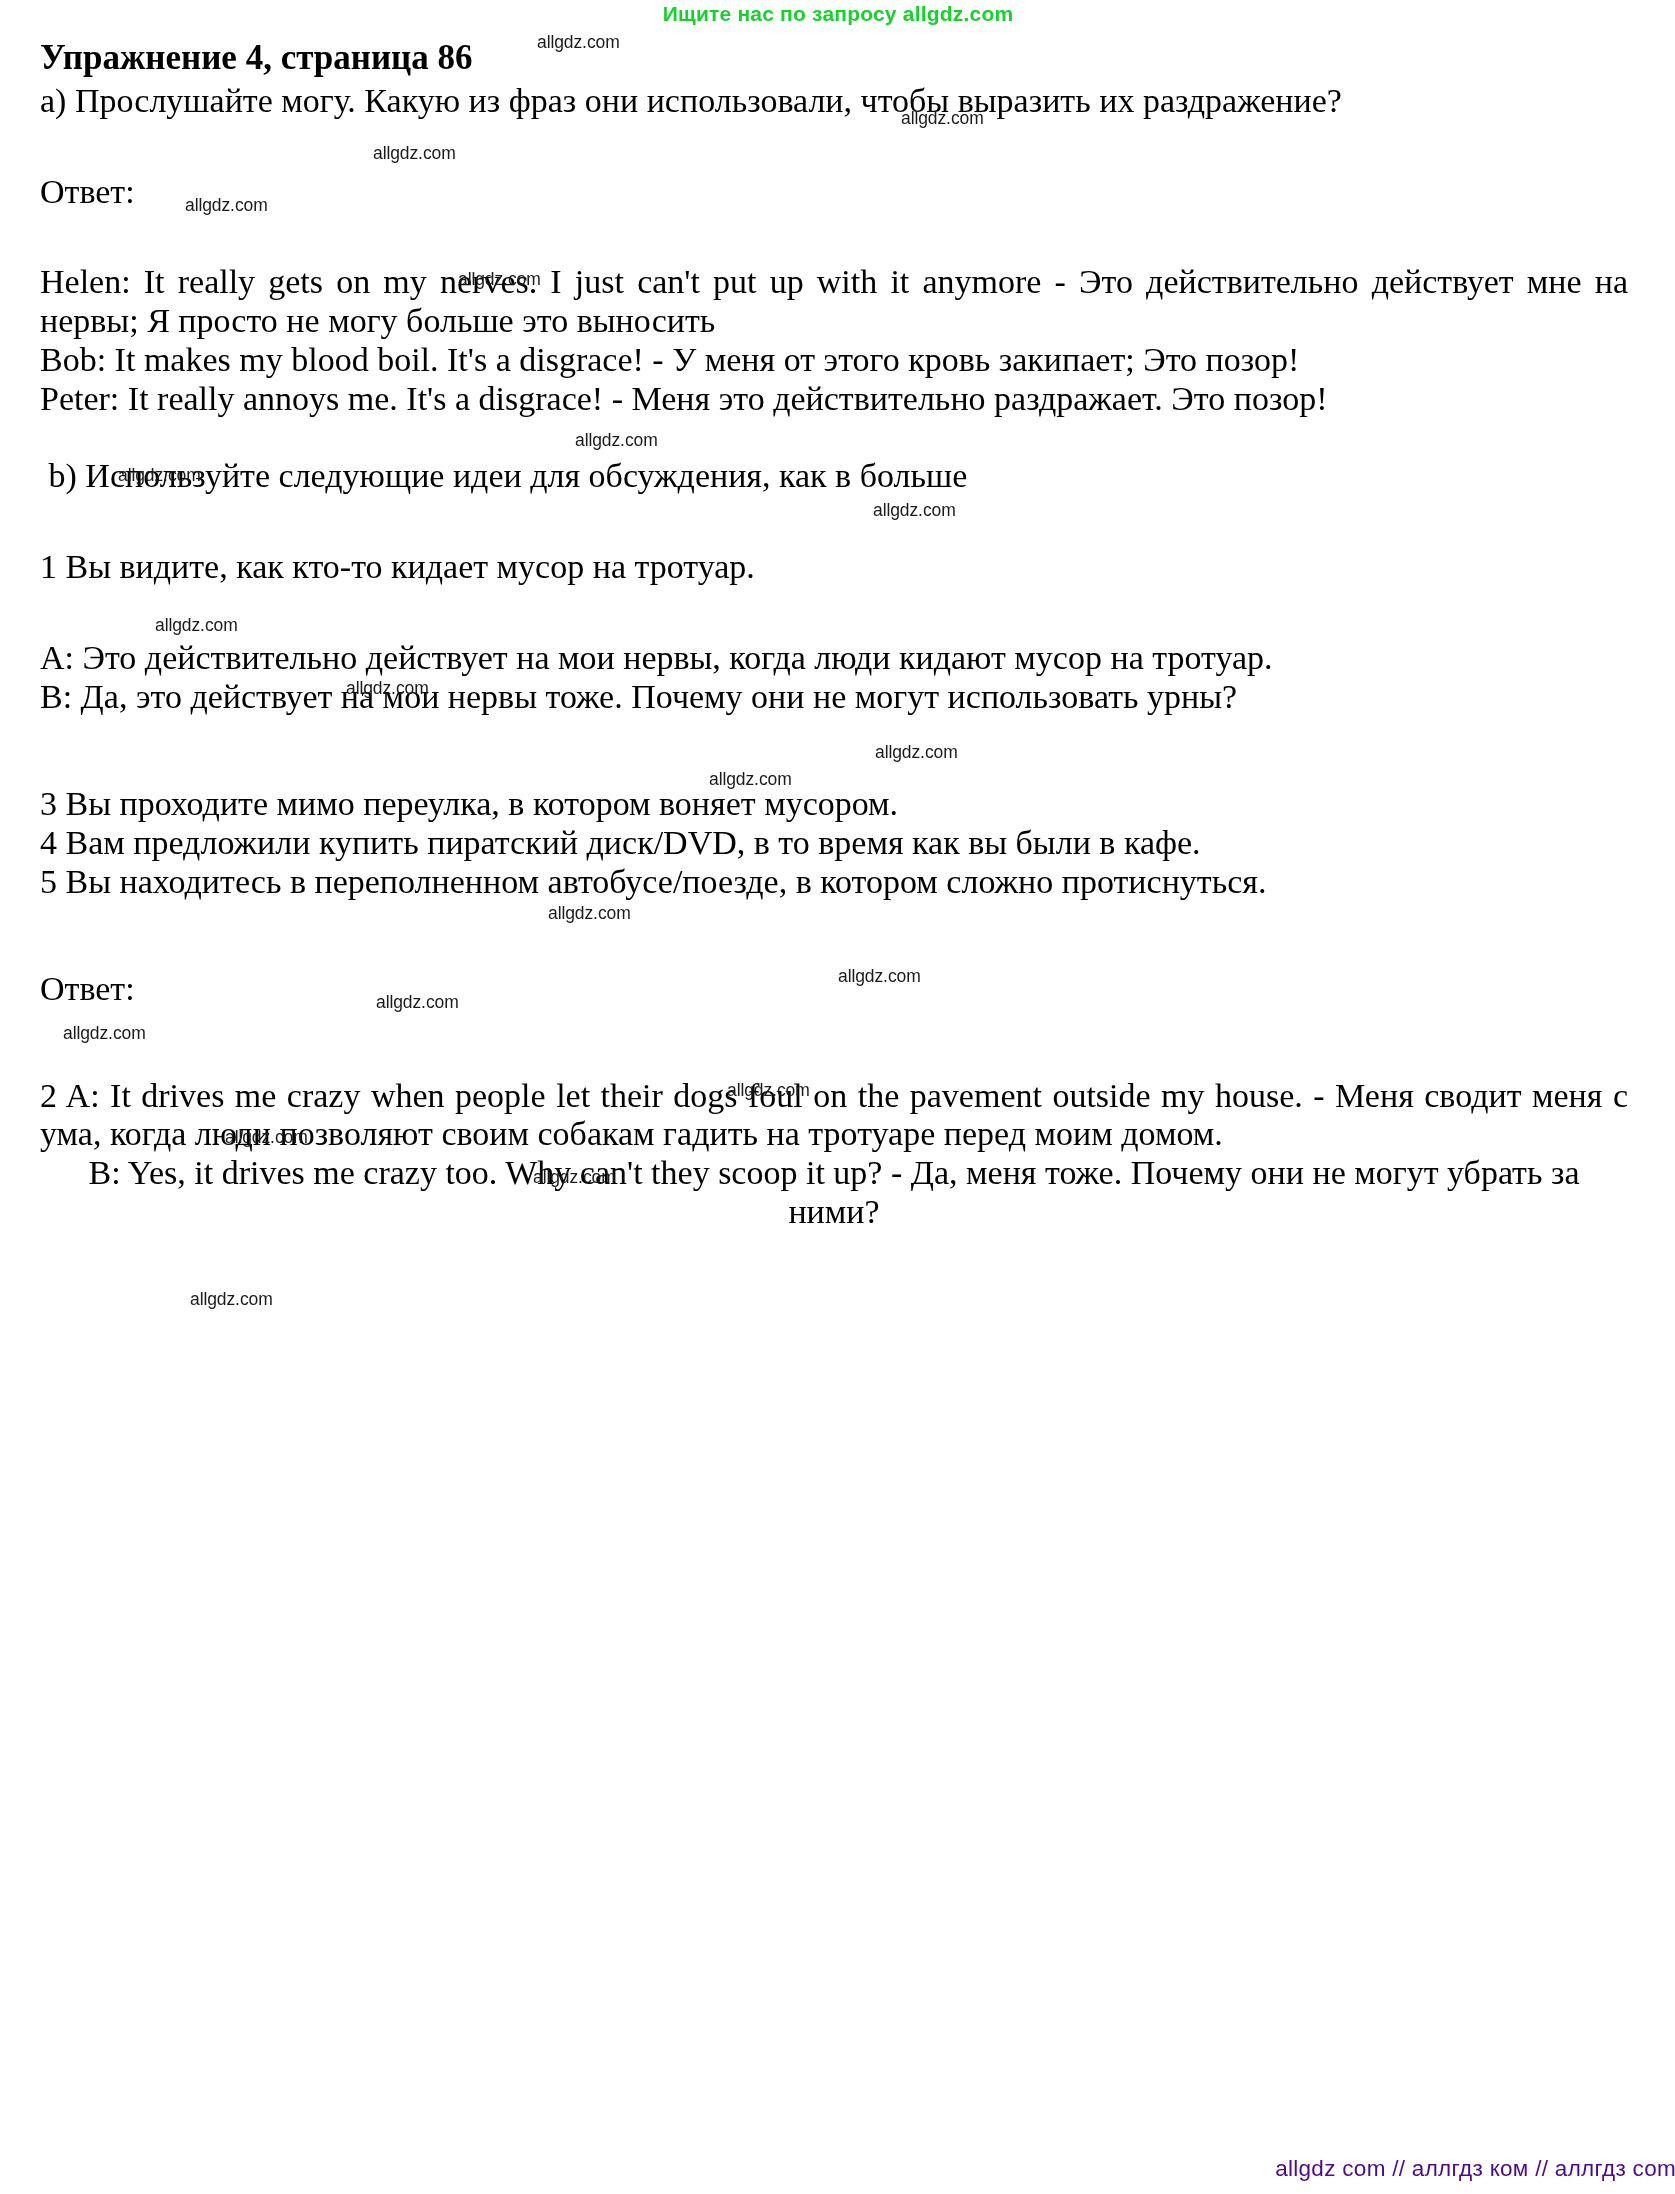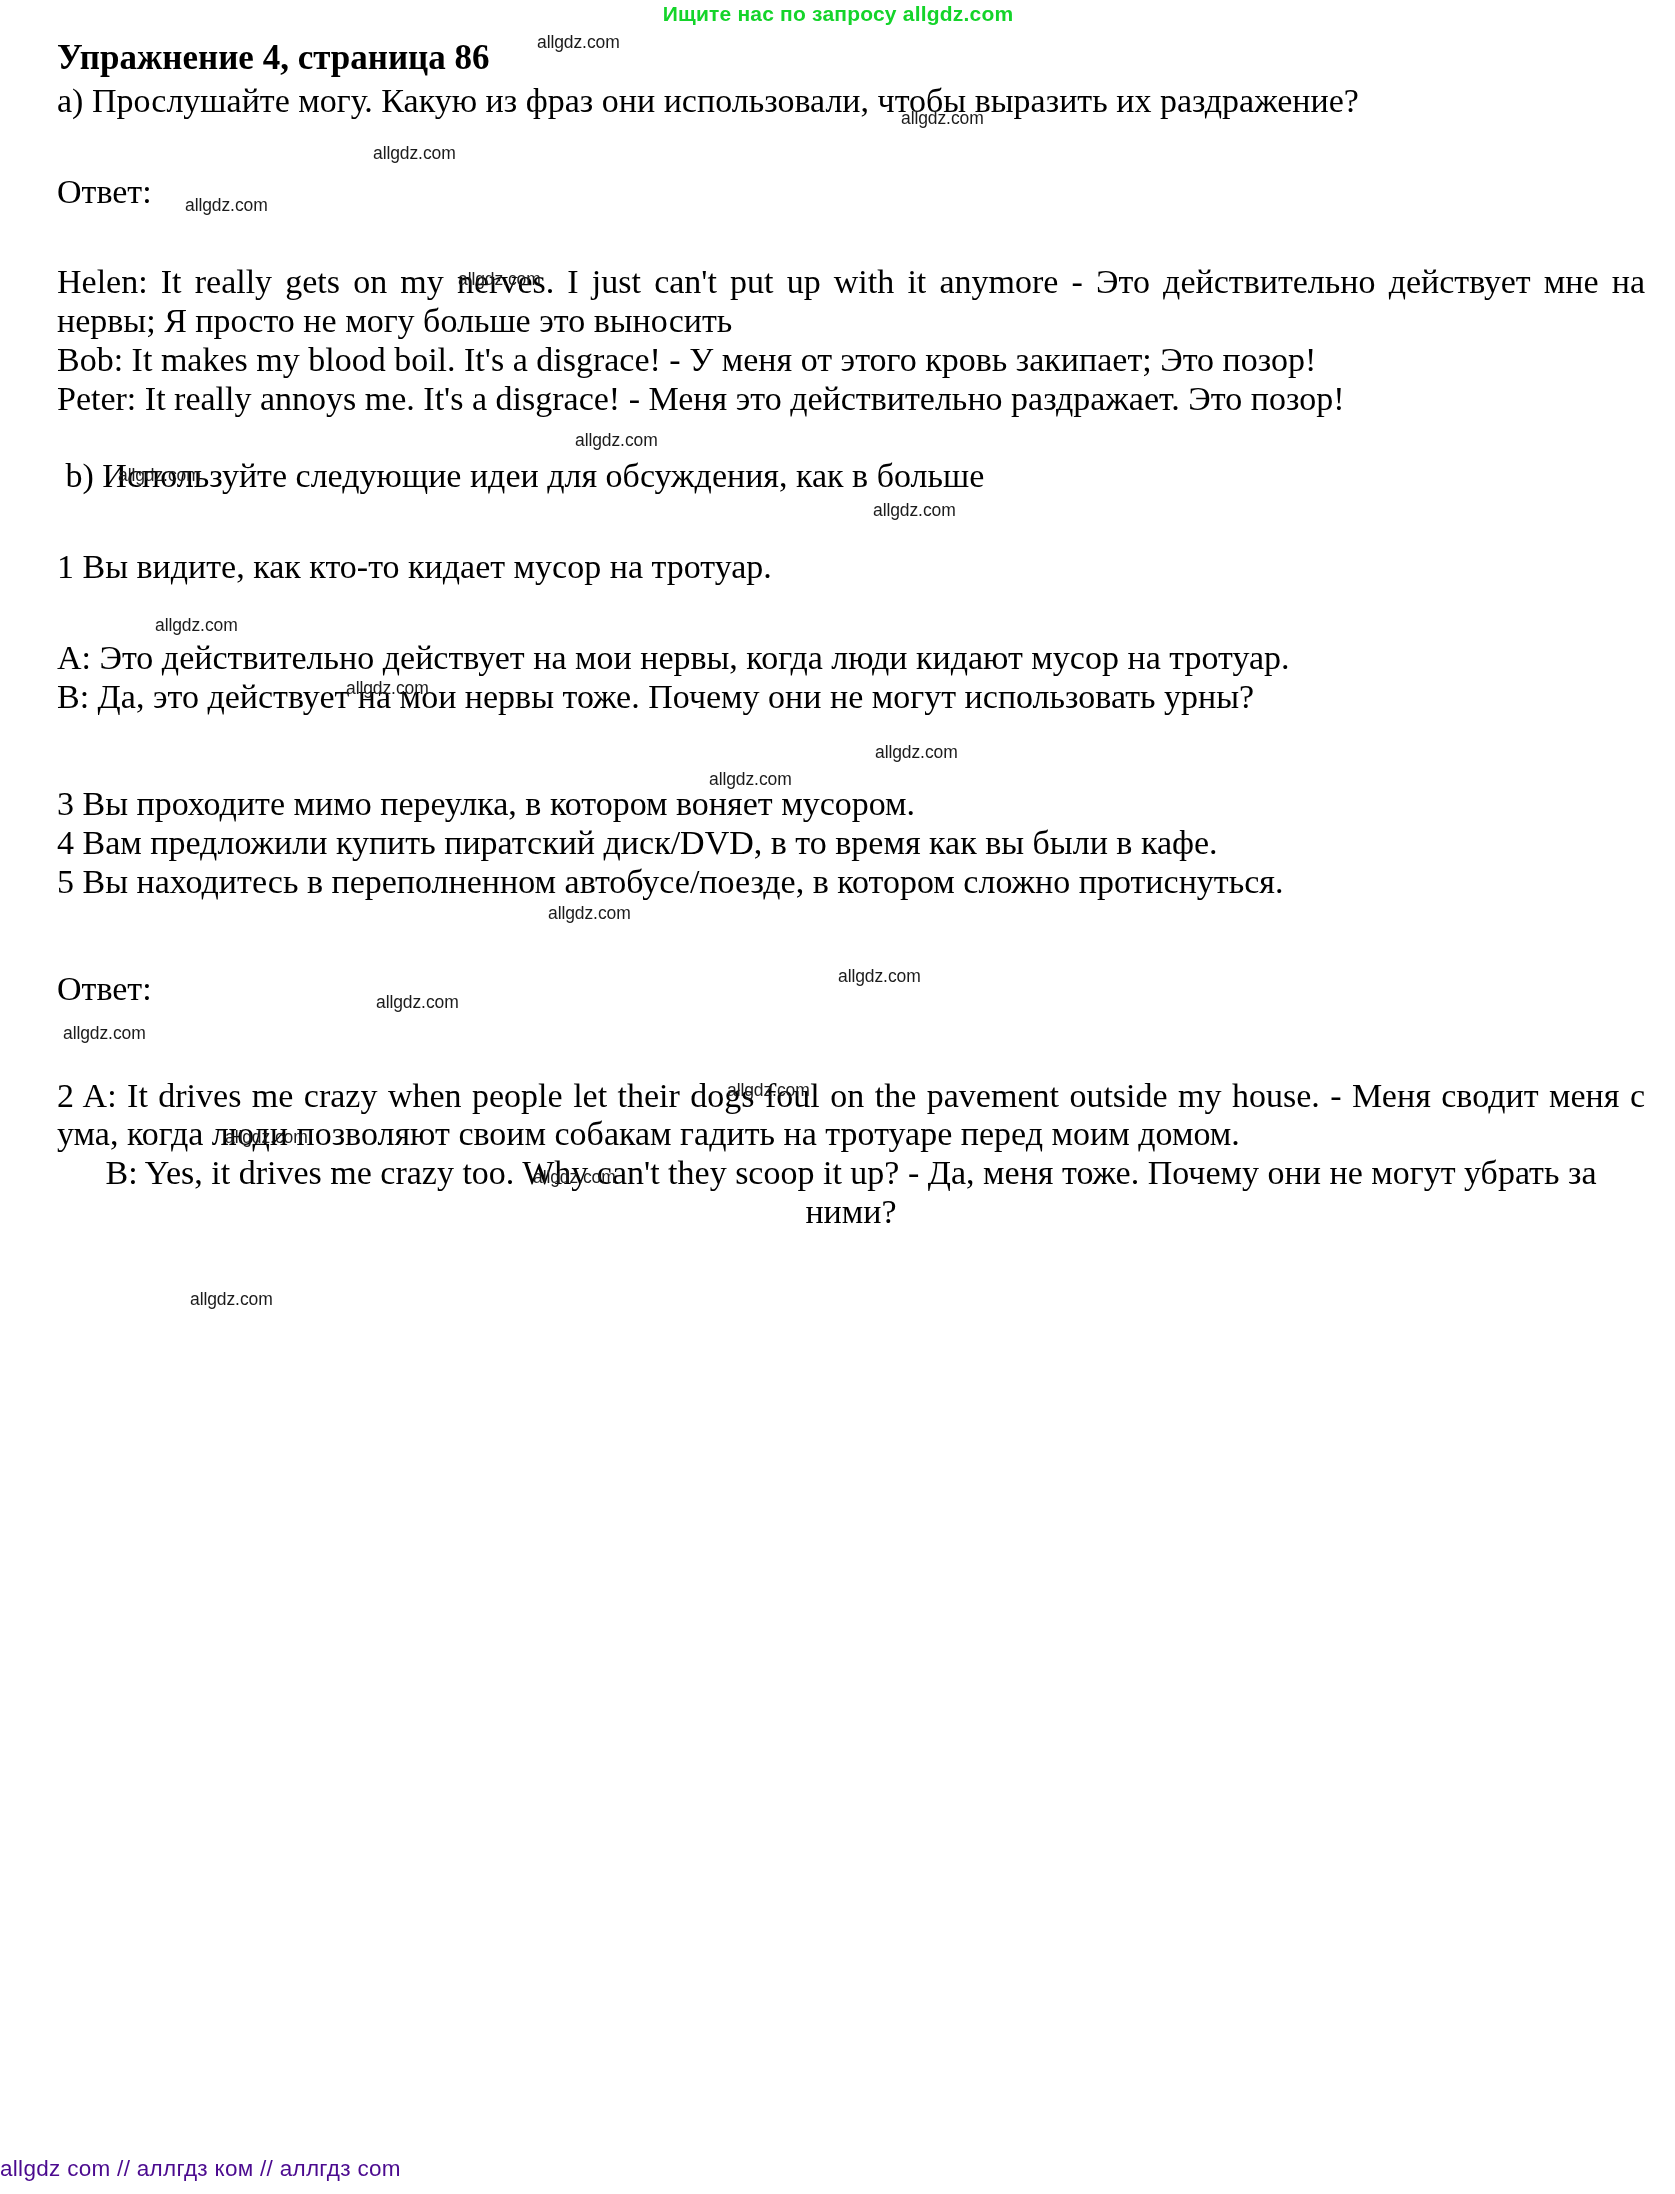--- a/index.html
+++ b/index.html
@@ -27,21 +27,21 @@
     font-size: 21px;
     font-weight: 600;
     color: #14d42a;
     letter-spacing: 0.2px;
     white-space: nowrap;
   }
 
   
   #doc {
     position: absolute;
-    left: 57px;
+    left: 40px;
     top: 37px;
     width: 1588px;
   }
 
   .ln {
     font-size: 34px;
     line-height: 1.145;
     margin: 0;
     white-space: pre-wrap;
   }
@@ -74,21 +74,21 @@
     pointer-events: none;
     letter-spacing: -0.1px;
   }
 
   
   #footer {
     position: absolute;
     left: 0;
     bottom: 11.7px;
     width: 100%;
-    text-align: left;
+    text-align: right;
     font-family: "Liberation Sans", sans-serif;
     font-size: 22.5px;
     color: #4b0a8f;
     letter-spacing: 0.3px;
     white-space: nowrap;
   }
 </style>
 </head>
 <body>
 

